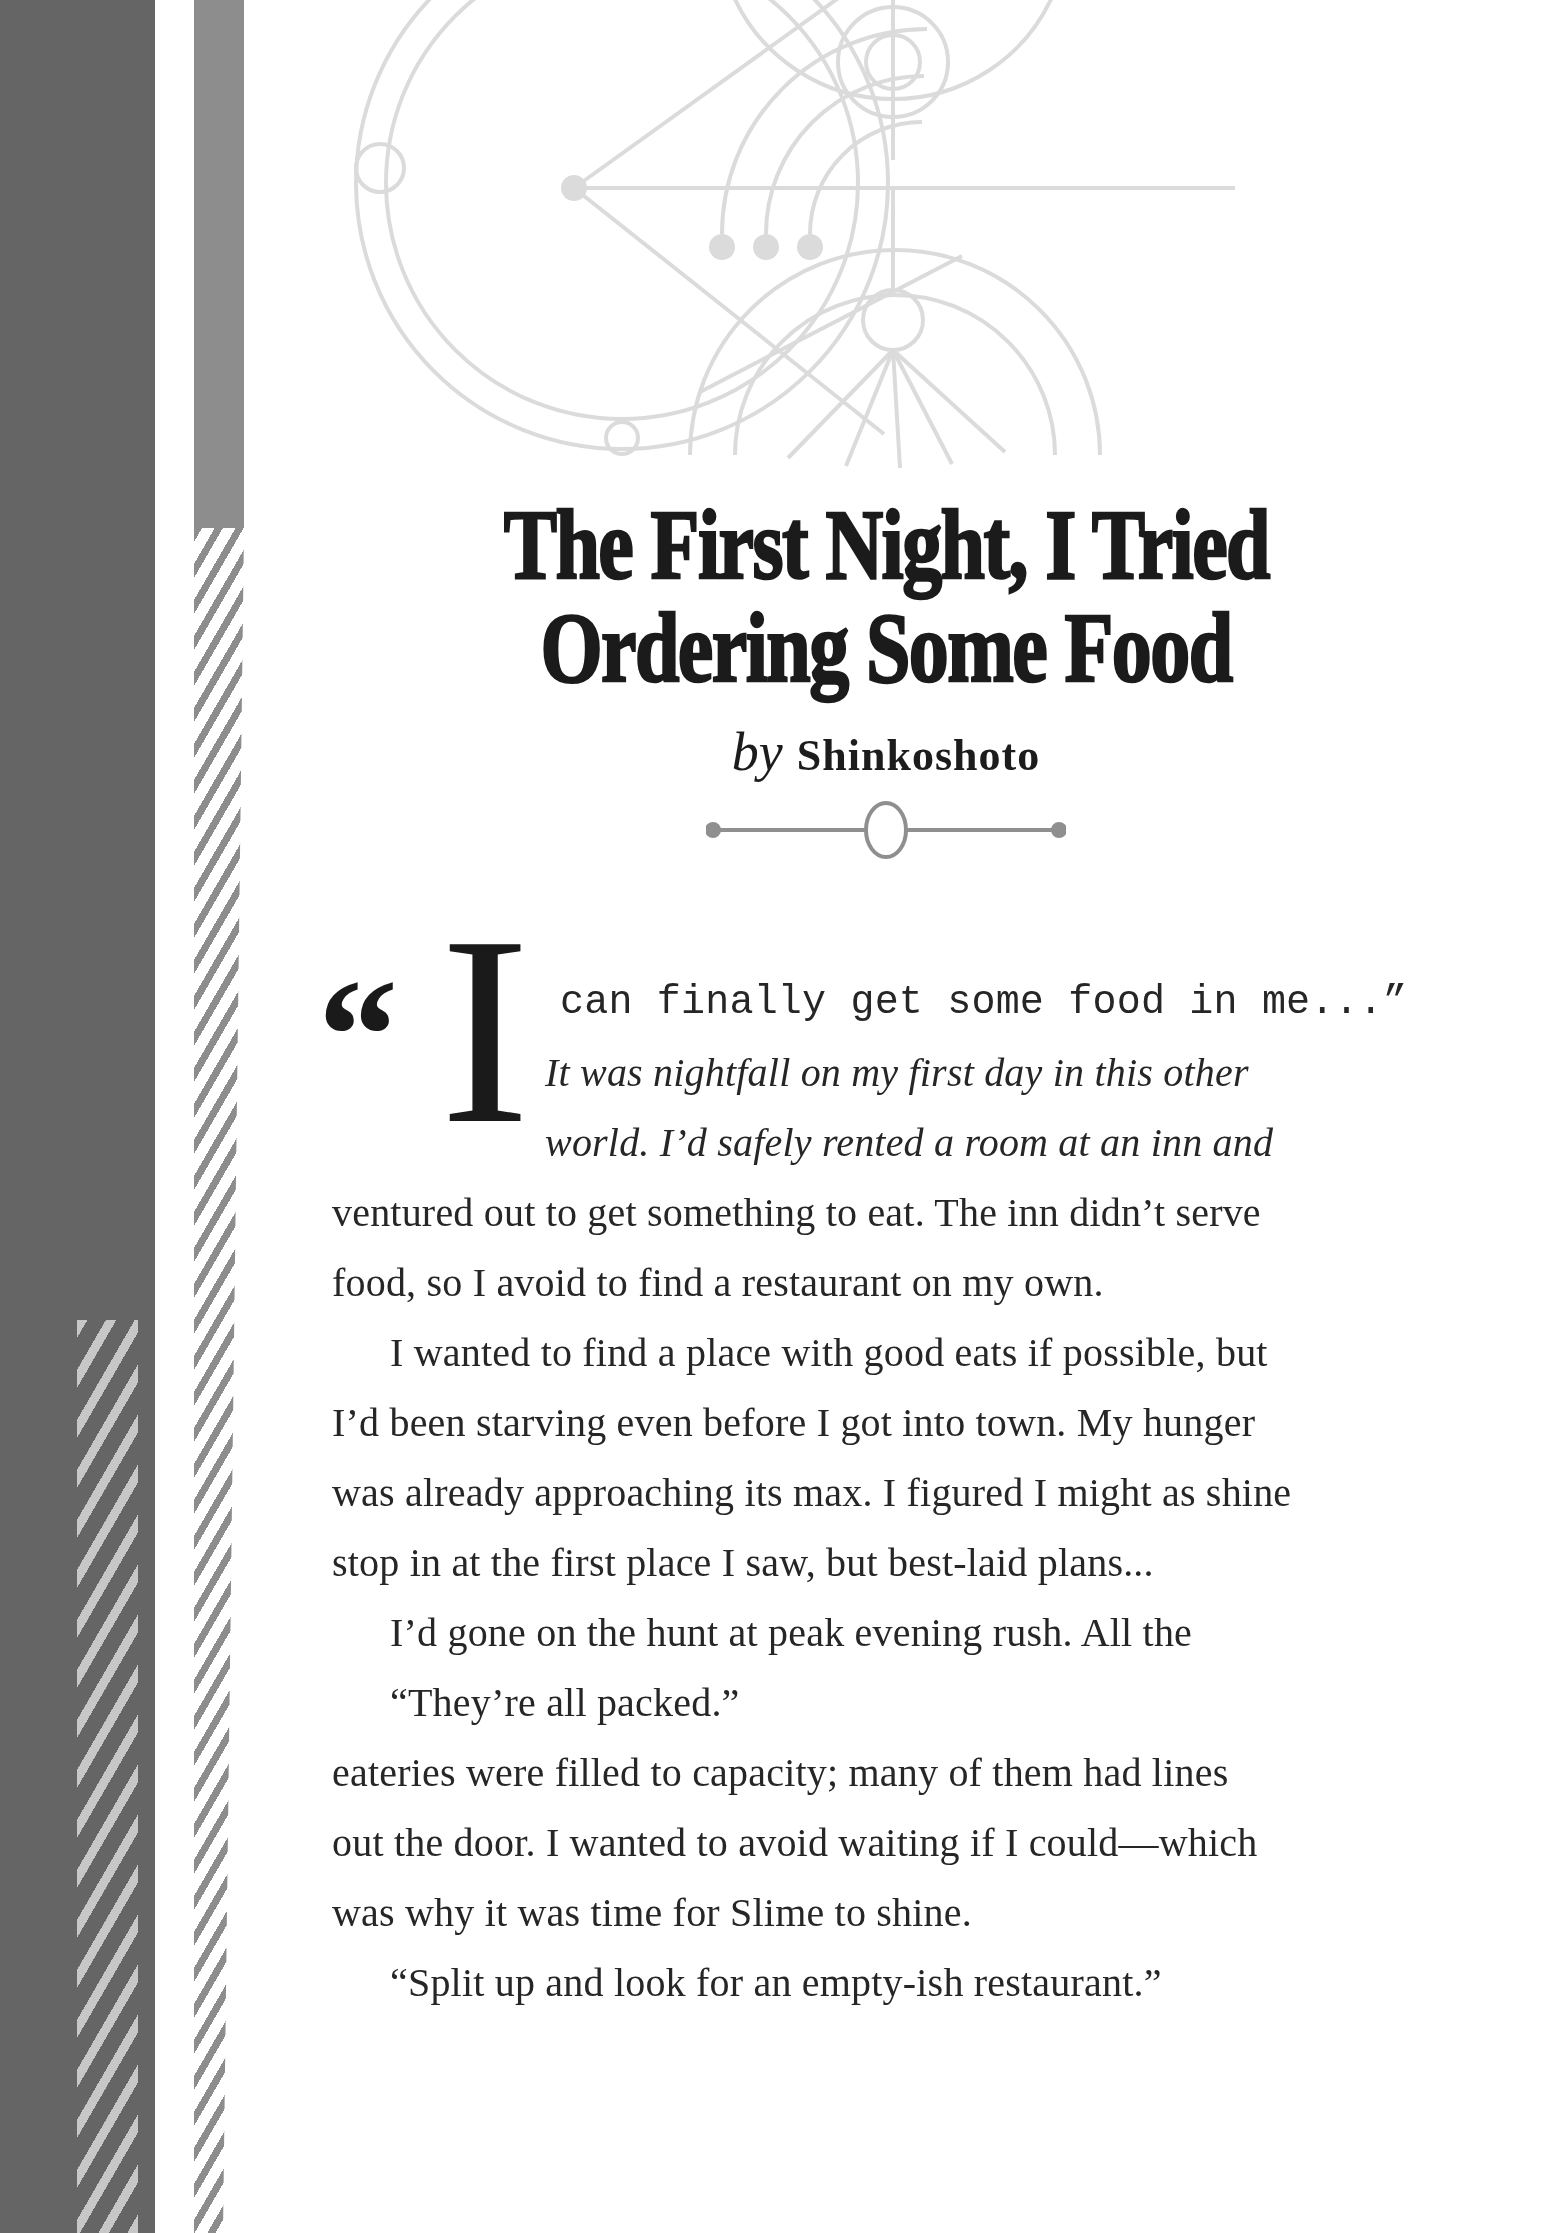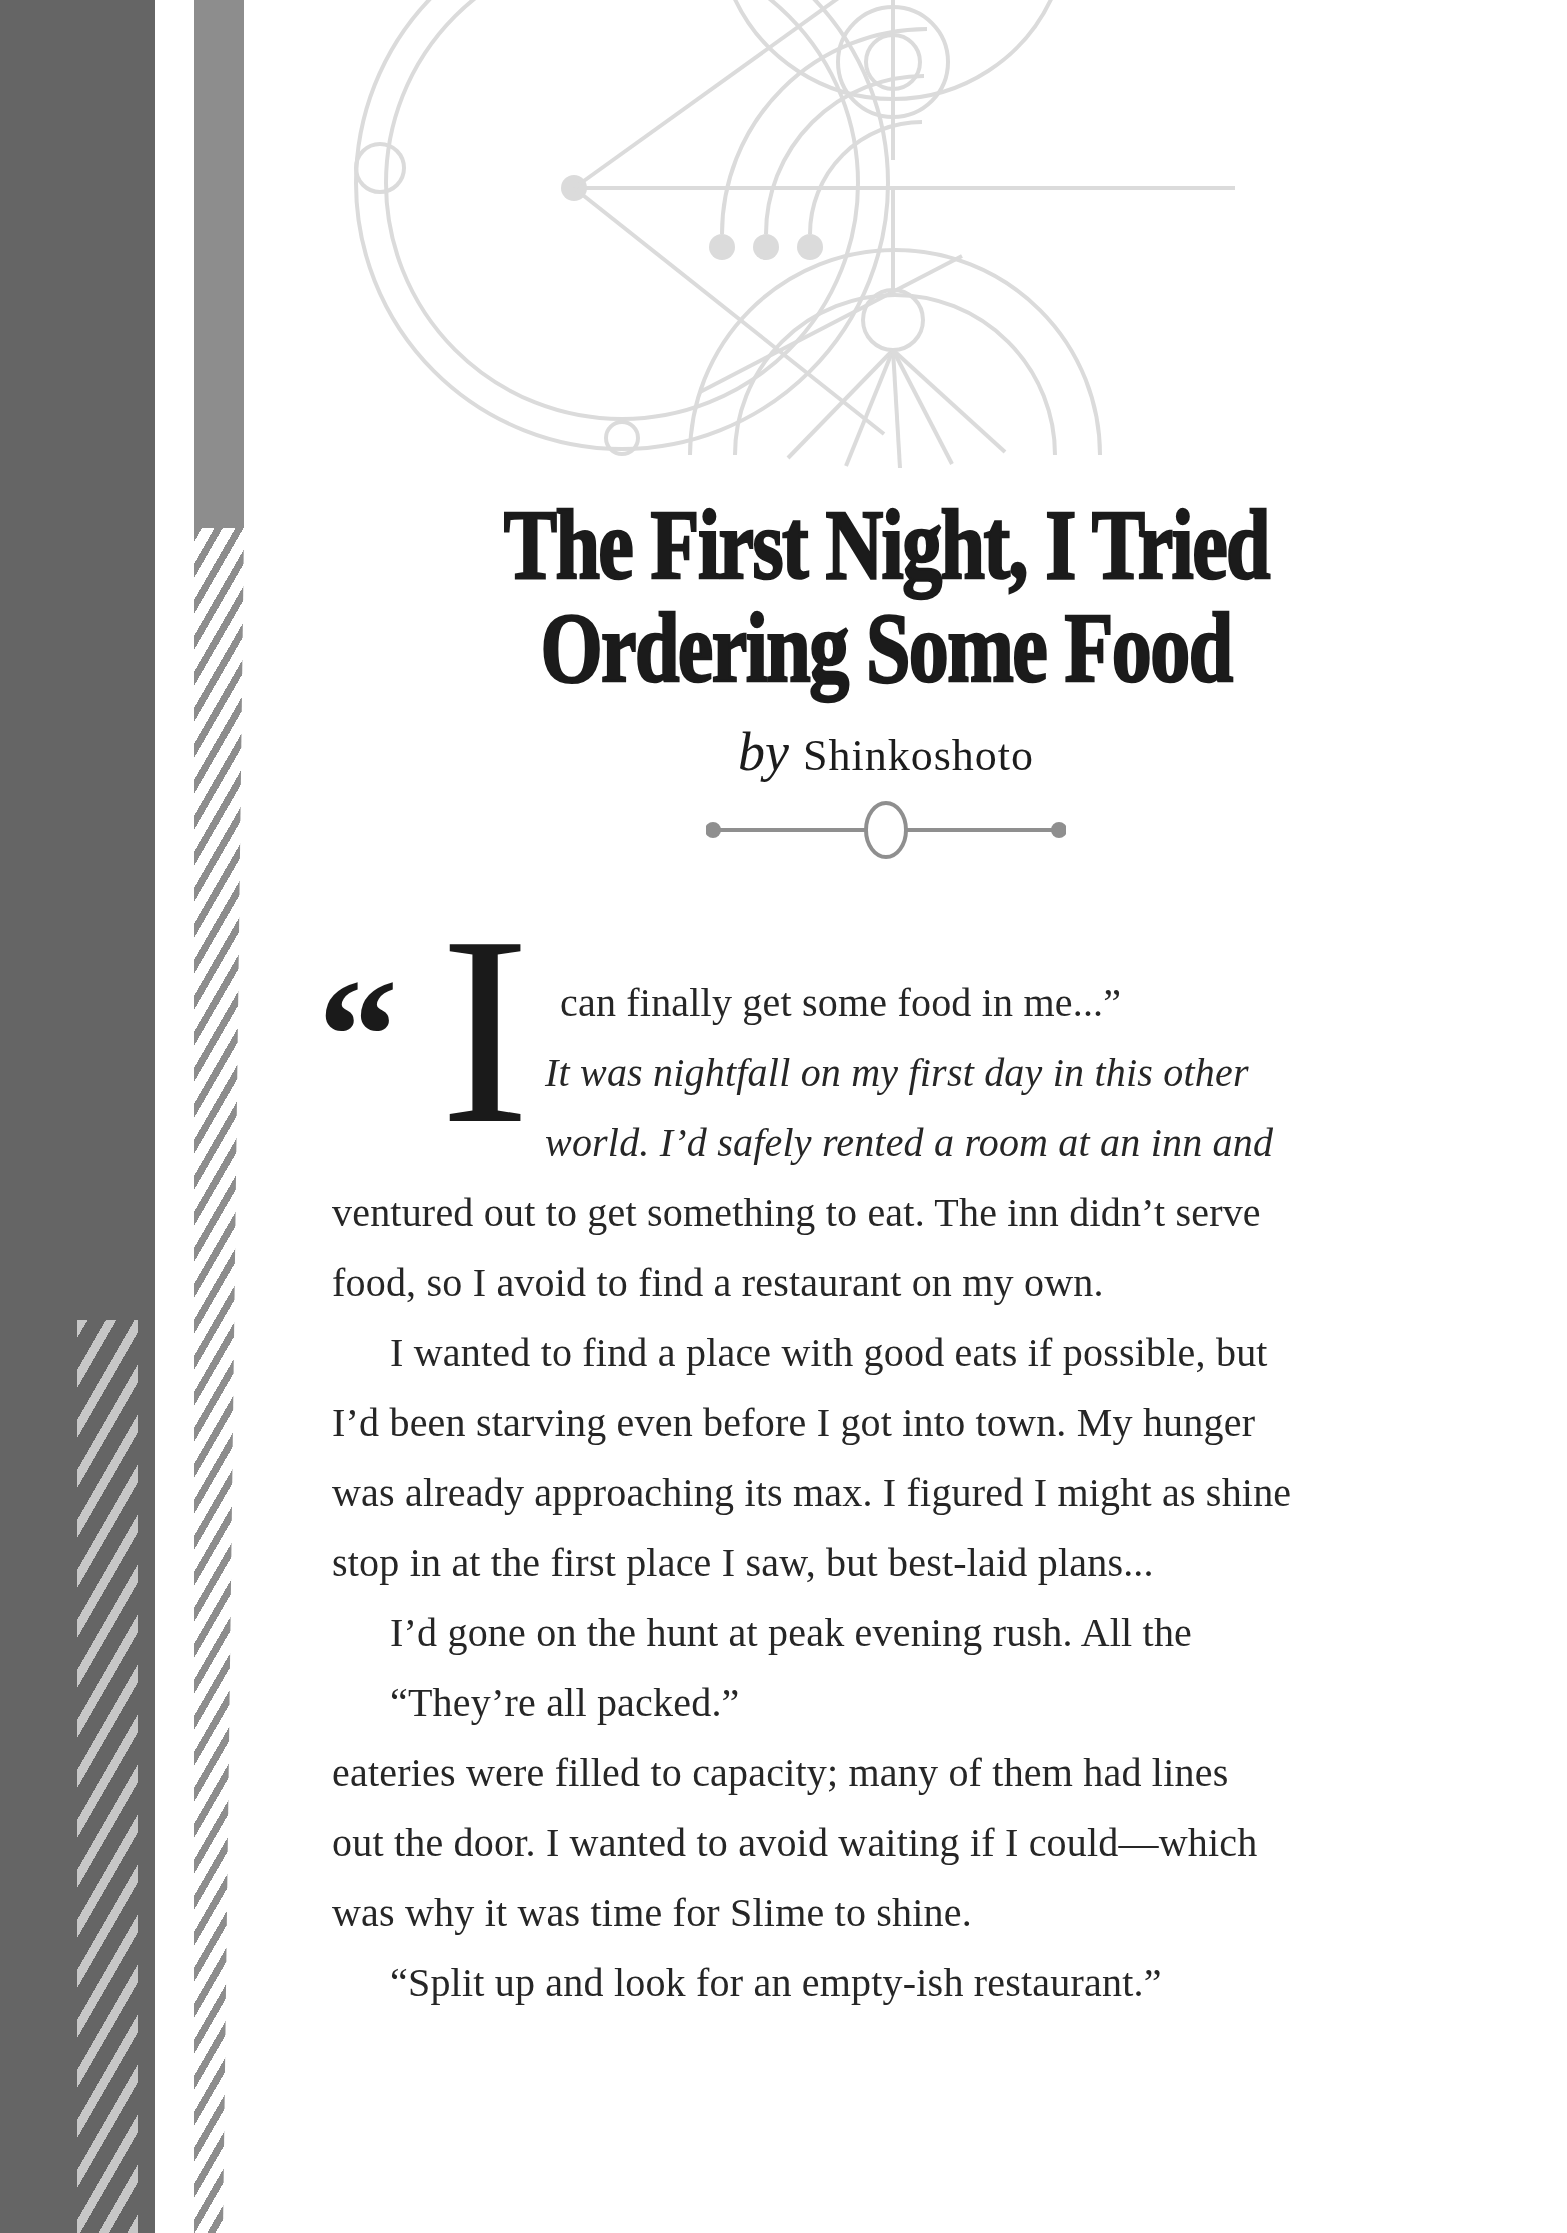--- a/index.html
+++ b/index.html
@@ -26,30 +26,30 @@
   .title-line{position:absolute;width:100%;text-align:center;color:#1b1b1b;
       font-weight:bold;font-size:100px;line-height:100px;white-space:nowrap;}
   .title-line > span{display:inline-block;transform:scaleX(0.80);transform-origin:center;
       -webkit-text-stroke:2.5px #1b1b1b;letter-spacing:-2px;}
   .title-1{top:495px;}
   .title-2{top:598px;}
 
   .byline{position:absolute;top:722px;width:100%;text-align:center;color:#1c1c1c;
       font-size:44px;line-height:60px;}
   .byline .by{font-style:italic;font-size:54px;font-weight:normal;margin-right:14px;}
-  .byline .author{font-weight:normal;letter-spacing:1px;}
+  .byline .author{font-weight:bold;letter-spacing:1px;}
 
   .divider{position:absolute;top:795px;width:100%;text-align:center;}
   .divider svg{display:inline-block;vertical-align:top;}
 
   
   .body-text{position:absolute;left:0;top:968px;width:1108px;color:#262626;}
   .line{height:70px;line-height:70px;font-size:40px;white-space:nowrap;letter-spacing:0.2px;}
   .line.ind{text-indent:58px;}
-  .line.dc0{padding-left:228px;}
+  .line.dc0{padding-left:228px;font-family:Liberation Mono, monospace;}
   .line.dc1,.line.dc2{padding-left:213px;font-style:italic;}
   .dropcap-quote{position:absolute;left:-14px;top:-12px;font-size:160px;line-height:160px;
       color:#1a1a1a;font-weight:bold;}
   .dropcap-letter{position:absolute;left:108px;top:-73px;font-size:270px;line-height:270px;
       color:#1a1a1a;}
 </style>
 </head>
 <body>
 
 <div class="page">

